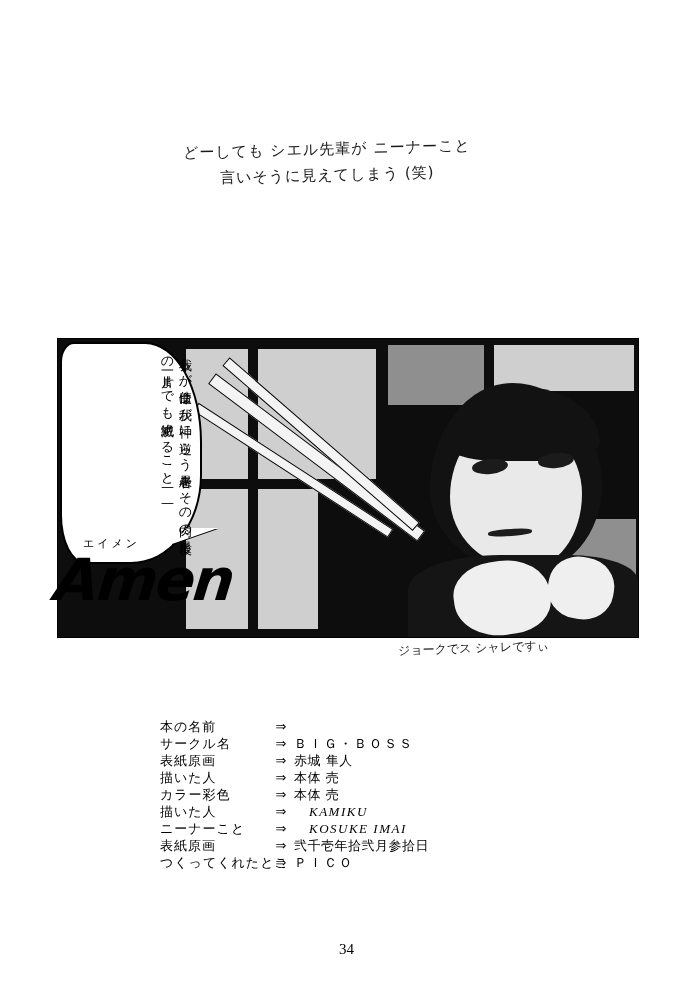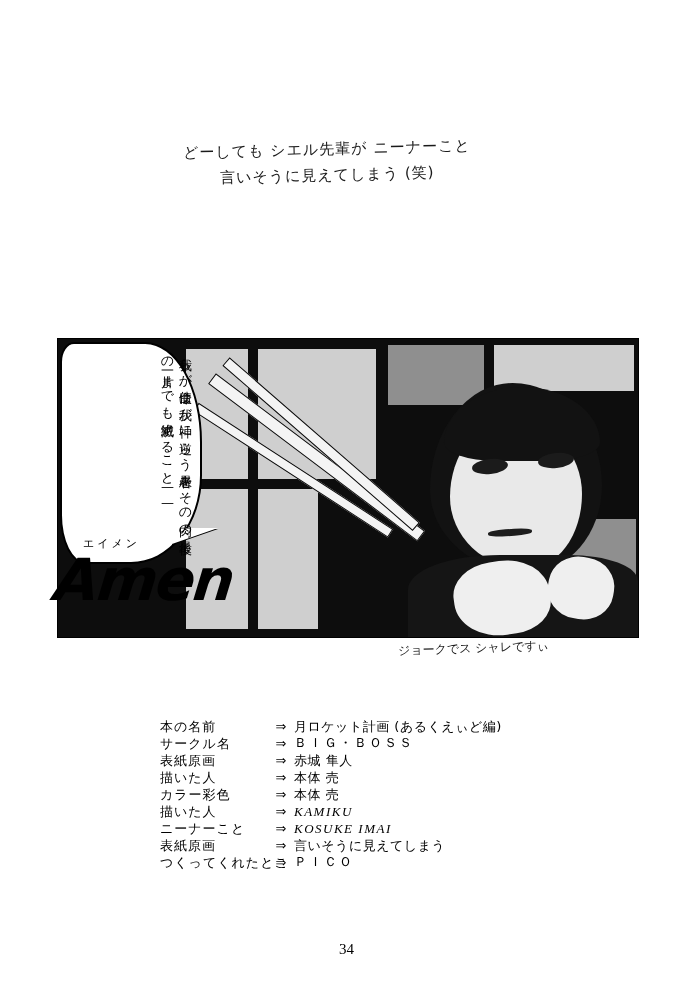--- a/index.html
+++ b/index.html
@@ -264,23 +264,24 @@
     width: 26px;
     text-align: center;
   }
   .credit-value {
     letter-spacing: 0.5px;
   }
   .credit-value.latin {
     font-family: "Liberation Serif", serif;
     font-style: italic;
     letter-spacing: 1.5px;
+    margin-left: 15px;
   }
   .credit-value.latin-plain {
-    font-family: Liberation Mono, monospace;
+    font-family: Liberation Serif, serif;
     letter-spacing: 2px;
   }
 
   
   #page-number {
     position: absolute;
     left: 0;
     right: 0;
     top: 941px;
     text-align: center;
@@ -328,21 +329,20 @@
   <div id="amen-ruby">エイメン</div>
   <div id="amen-logo">Amen</div>
 </div>
 
 <div id="panel-caption">ジョークでス シャレですぃ</div>
 
 <div id="credits">
     <div class="credit-row">
       <span class="credit-label">本の名前</span>
       <span class="credit-arrow">⇒</span>
-      <span class="credit-value">月ロケット計画 (あるくえぃど編)</span>
     </div>
     <div class="credit-row">
       <span class="credit-label">サークル名</span>
       <span class="credit-arrow">⇒</span>
       <span class="credit-value latin-plain">ＢＩＧ・ＢＯＳＳ</span>
     </div>
     <div class="credit-row">
       <span class="credit-label">表紙原画</span>
       <span class="credit-arrow">⇒</span>
       <span class="credit-value">赤城 隼人</span>
@@ -363,21 +363,21 @@
       <span class="credit-value latin">KAMIKU</span>
     </div>
     <div class="credit-row">
       <span class="credit-label">ニーナーこと</span>
       <span class="credit-arrow">⇒</span>
       <span class="credit-value latin">KOSUKE IMAI</span>
     </div>
     <div class="credit-row">
       <span class="credit-label">表紙原画</span>
       <span class="credit-arrow">⇒</span>
-      <span class="credit-value">言いそうに見えてしまう</span>
+      <span class="credit-value">弐千壱年拾弐月参拾日</span>
     </div>
     <div class="credit-row">
       <span class="credit-label">つくってくれたとこ</span>
       <span class="credit-arrow">⇒</span>
       <span class="credit-value latin-plain">ＰＩＣＯ</span>
     </div>
   </div>
 
 <div id="page-number">34</div>
 

